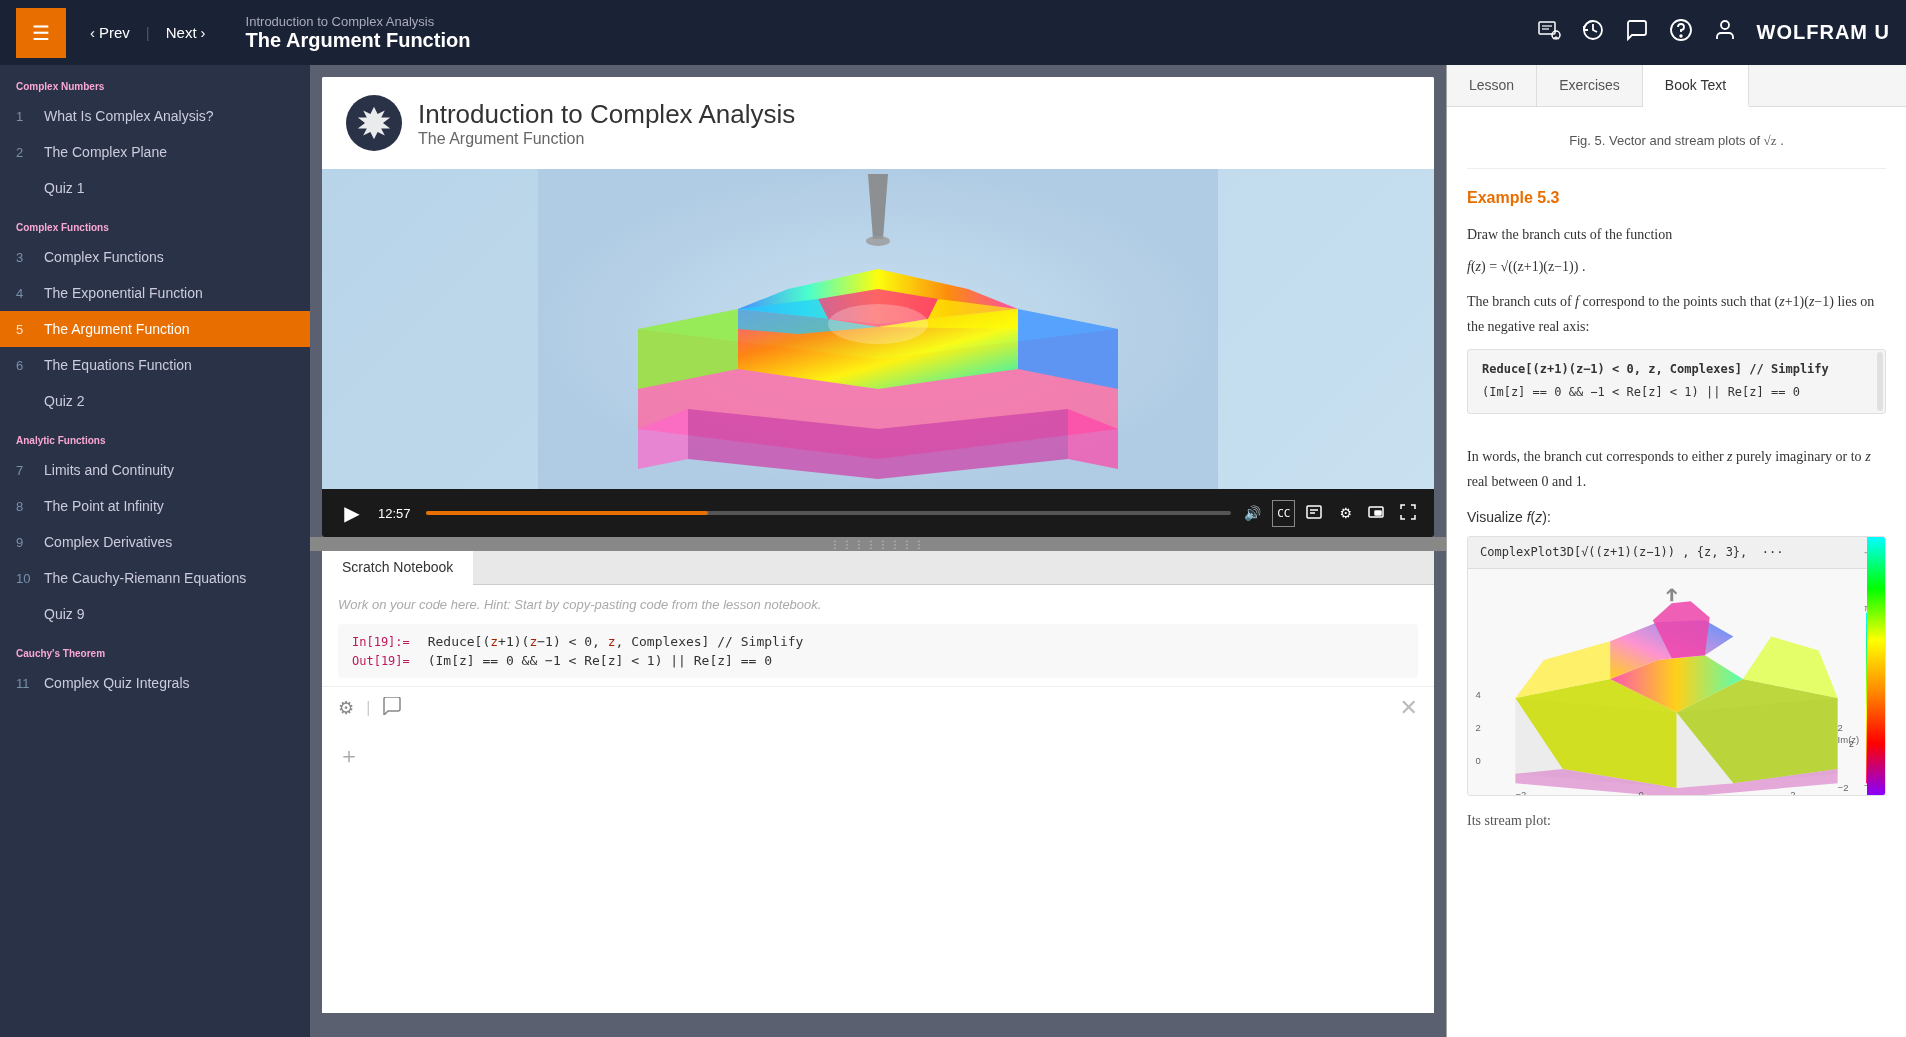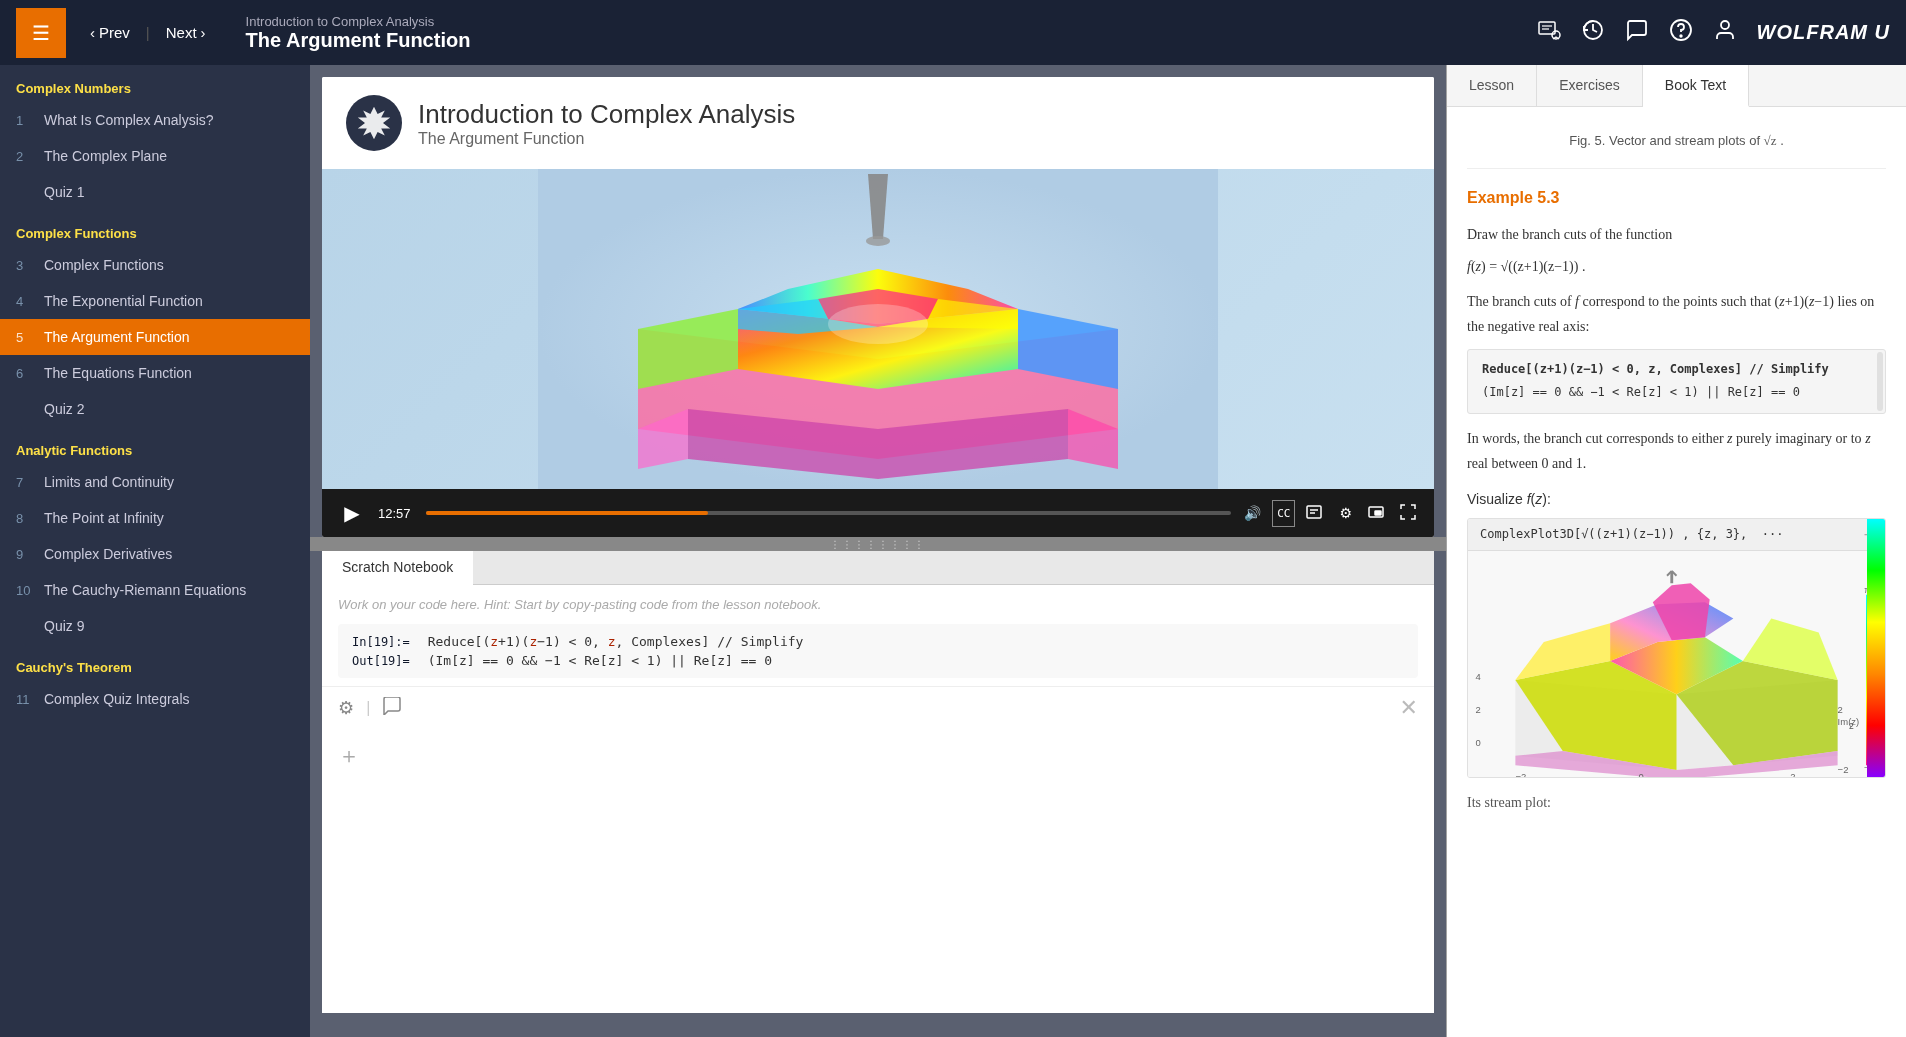--- a/index.html
+++ b/index.html
@@ -21,38 +21,38 @@
     .nav-btn {
       background: none; border: none; color: white; cursor: pointer;
       display: flex; align-items: center; gap: 4px; font-size: 15px; padding: 6px 8px;
     }
     .nav-divider { color: #555; margin: 0 4px; }
     .nav-title { margin-left: 32px; color: white; }
     .nav-title .sub { font-size: 13px; color: #aab; display: block; }
     .nav-title .main { font-size: 20px; font-weight: 600; display: block; }
     .nav-right { margin-left: auto; display: flex; align-items: center; gap: 20px; color: white; }
     .nav-right .icon-btn { background: none; border: none; color: white; cursor: pointer; font-size: 20px; }
-    .wolfram-u { font-size: 20px; font-weight: 700; color: white; letter-spacing: 1px; font-style: italic; }
+    .wolfram-u { font-size: 20px; font-weight: 700; color: white; letter-spacing: 1px; }
 
     
     .main-layout {
       display: flex; position: fixed; top: 65px; left: 0; right: 0; bottom: 0;
     }
 
     
     .sidebar {
       width: 310px; background: #2a3247; overflow-y: auto; flex-shrink: 0;
       scrollbar-width: thin; scrollbar-color: #444 #2a3247;
     }
     .sidebar::-webkit-scrollbar { width: 6px; }
     .sidebar::-webkit-scrollbar-track { background: #2a3247; }
     .sidebar::-webkit-scrollbar-thumb { background: #555; }
 
     .sidebar-section-header {
-      font-size: 13px; font-weight: 700; color: #fde047; padding: 16px 16px 6px;
+      font-size: 10px; font-weight: 700; color: #f9a8d4; padding: 16px 16px 6px;
       text-transform: none; letter-spacing: 0;
     }
     .sidebar-item {
       display: flex; align-items: center; padding: 10px 16px; cursor: pointer;
       color: #ccd; font-size: 14px; gap: 10px;
     }
     .sidebar-item.active { background: #e86e00; color: white; }
     .sidebar-item .num { color: #7890aa; font-size: 13px; min-width: 18px; }
     .sidebar-item.active .num { color: rgba(255,255,255,0.8); }
     .sidebar-quiz { padding: 10px 16px 10px 44px; color: #ccd; font-size: 14px; cursor: pointer; }
@@ -114,21 +114,21 @@
     }
     .notebook-tabs {
       background: #e8e8e8; display: flex; border-bottom: 1px solid #ccc;
     }
     .notebook-tab {
       padding: 8px 20px; font-size: 14px; cursor: pointer; color: #555; background: #e8e8e8;
     }
     .notebook-tab.active { background: white; color: #333; border-bottom: 2px solid white; margin-bottom: -1px; }
     .notebook-hint { color: #aaa; font-size: 13px; font-style: italic; padding: 12px 16px 4px; }
     .notebook-cell { background: #f8f8f8; border-radius: 4px; margin: 8px 16px; padding: 10px 14px; font-family: monospace; font-size: 13px; }
-    .cell-label { color: #0f172a; font-size: 12px; display: inline-block; min-width: 60px; }
+    .cell-label { color: #be185d; font-size: 12px; display: inline-block; min-width: 60px; }
     .cell-in { color: #333; }
     .cell-out { color: #333; margin-top: 4px; }
     .notebook-footer {
       display: flex; align-items: center; padding: 8px 16px; border-top: 1px solid #eee; gap: 12px;
     }
     .footer-icon-btn { background: none; border: none; cursor: pointer; color: #888; font-size: 18px; }
     .footer-add { padding: 12px 16px; }
     .add-btn { background: none; border: none; color: #aaa; font-size: 22px; cursor: pointer; }
 
     
@@ -469,21 +469,21 @@
         The branch cuts of <span class="math-inline">f</span> correspond to the points such that
         (<span class="math-inline">z</span>+1)(<span class="math-inline">z</span>−1) lies on the negative real axis:
       </div>
 
       <div class="code-block" style="margin-top:10px;">
         <div><strong>Reduce[(z+1)(z−1) &lt; 0, z, Complexes] // Simplify</strong></div>
         <div style="margin-top:4px;">(Im[z] == 0 &amp;&amp; −1 &lt; Re[z] &lt; 1) || Re[z] == 0</div>
         <div class="code-block-scrollbar"></div>
       </div>
 
-      <div class="math-text" style="margin-top:12px;">
+      <div class="math-text" style="margin-top:30px;">
         In words, the branch cut corresponds to either <span class="math-inline">z</span> purely
         imaginary or to <span class="math-inline">z</span> real between 0 and 1.
       </div>
 
       <div class="viz-label">
         Visualize <span style="font-style:italic;">f</span>(<span style="font-style:italic;">z</span>):
       </div>
 
       <div class="plot-container">
         <div class="plot-code-bar">

